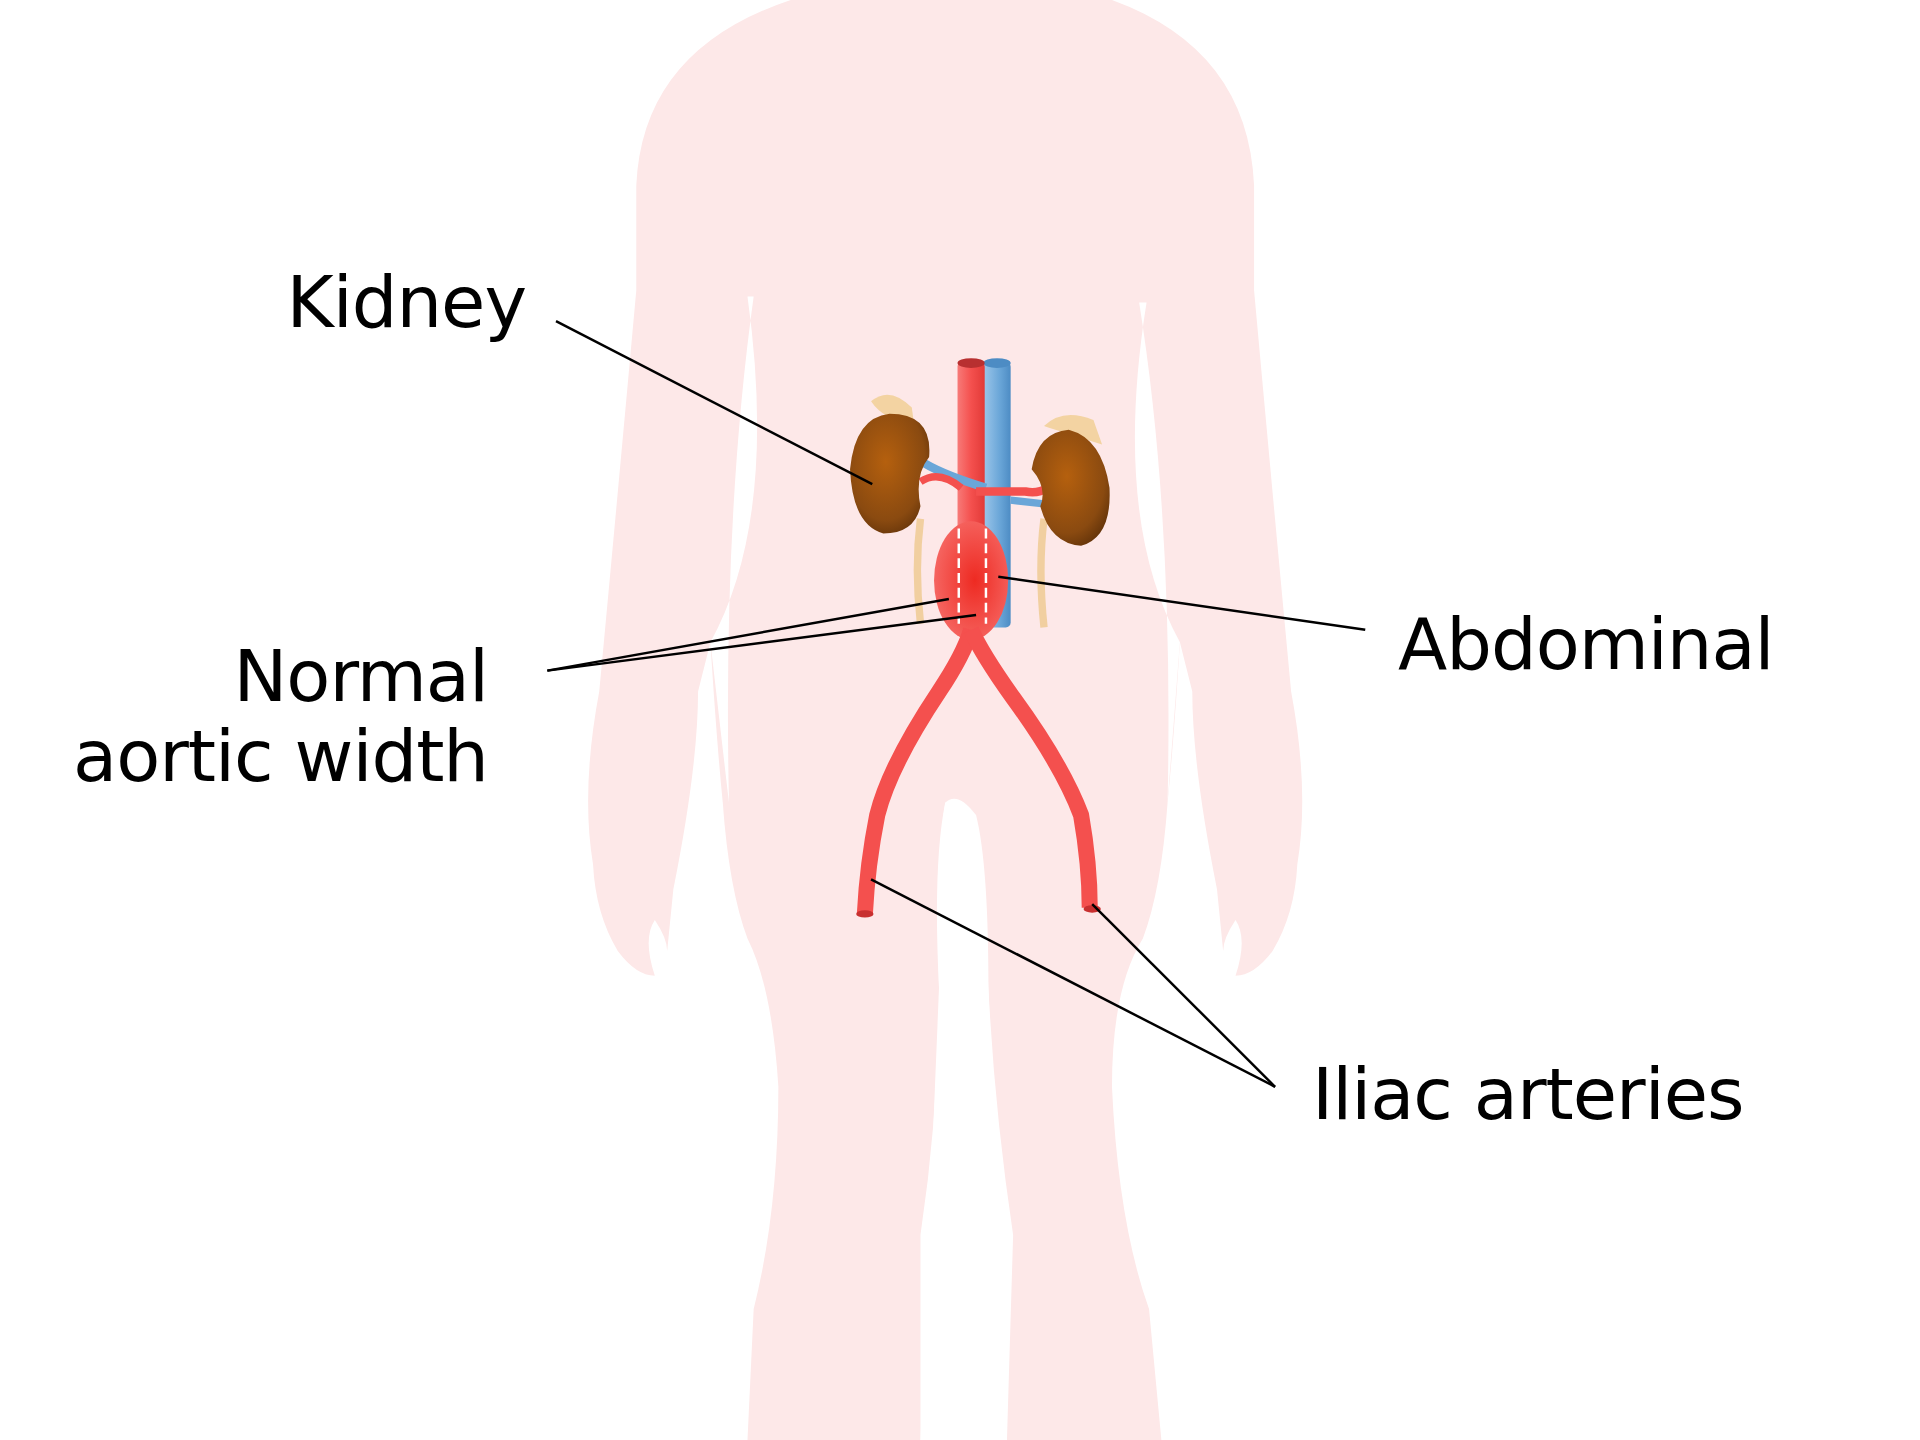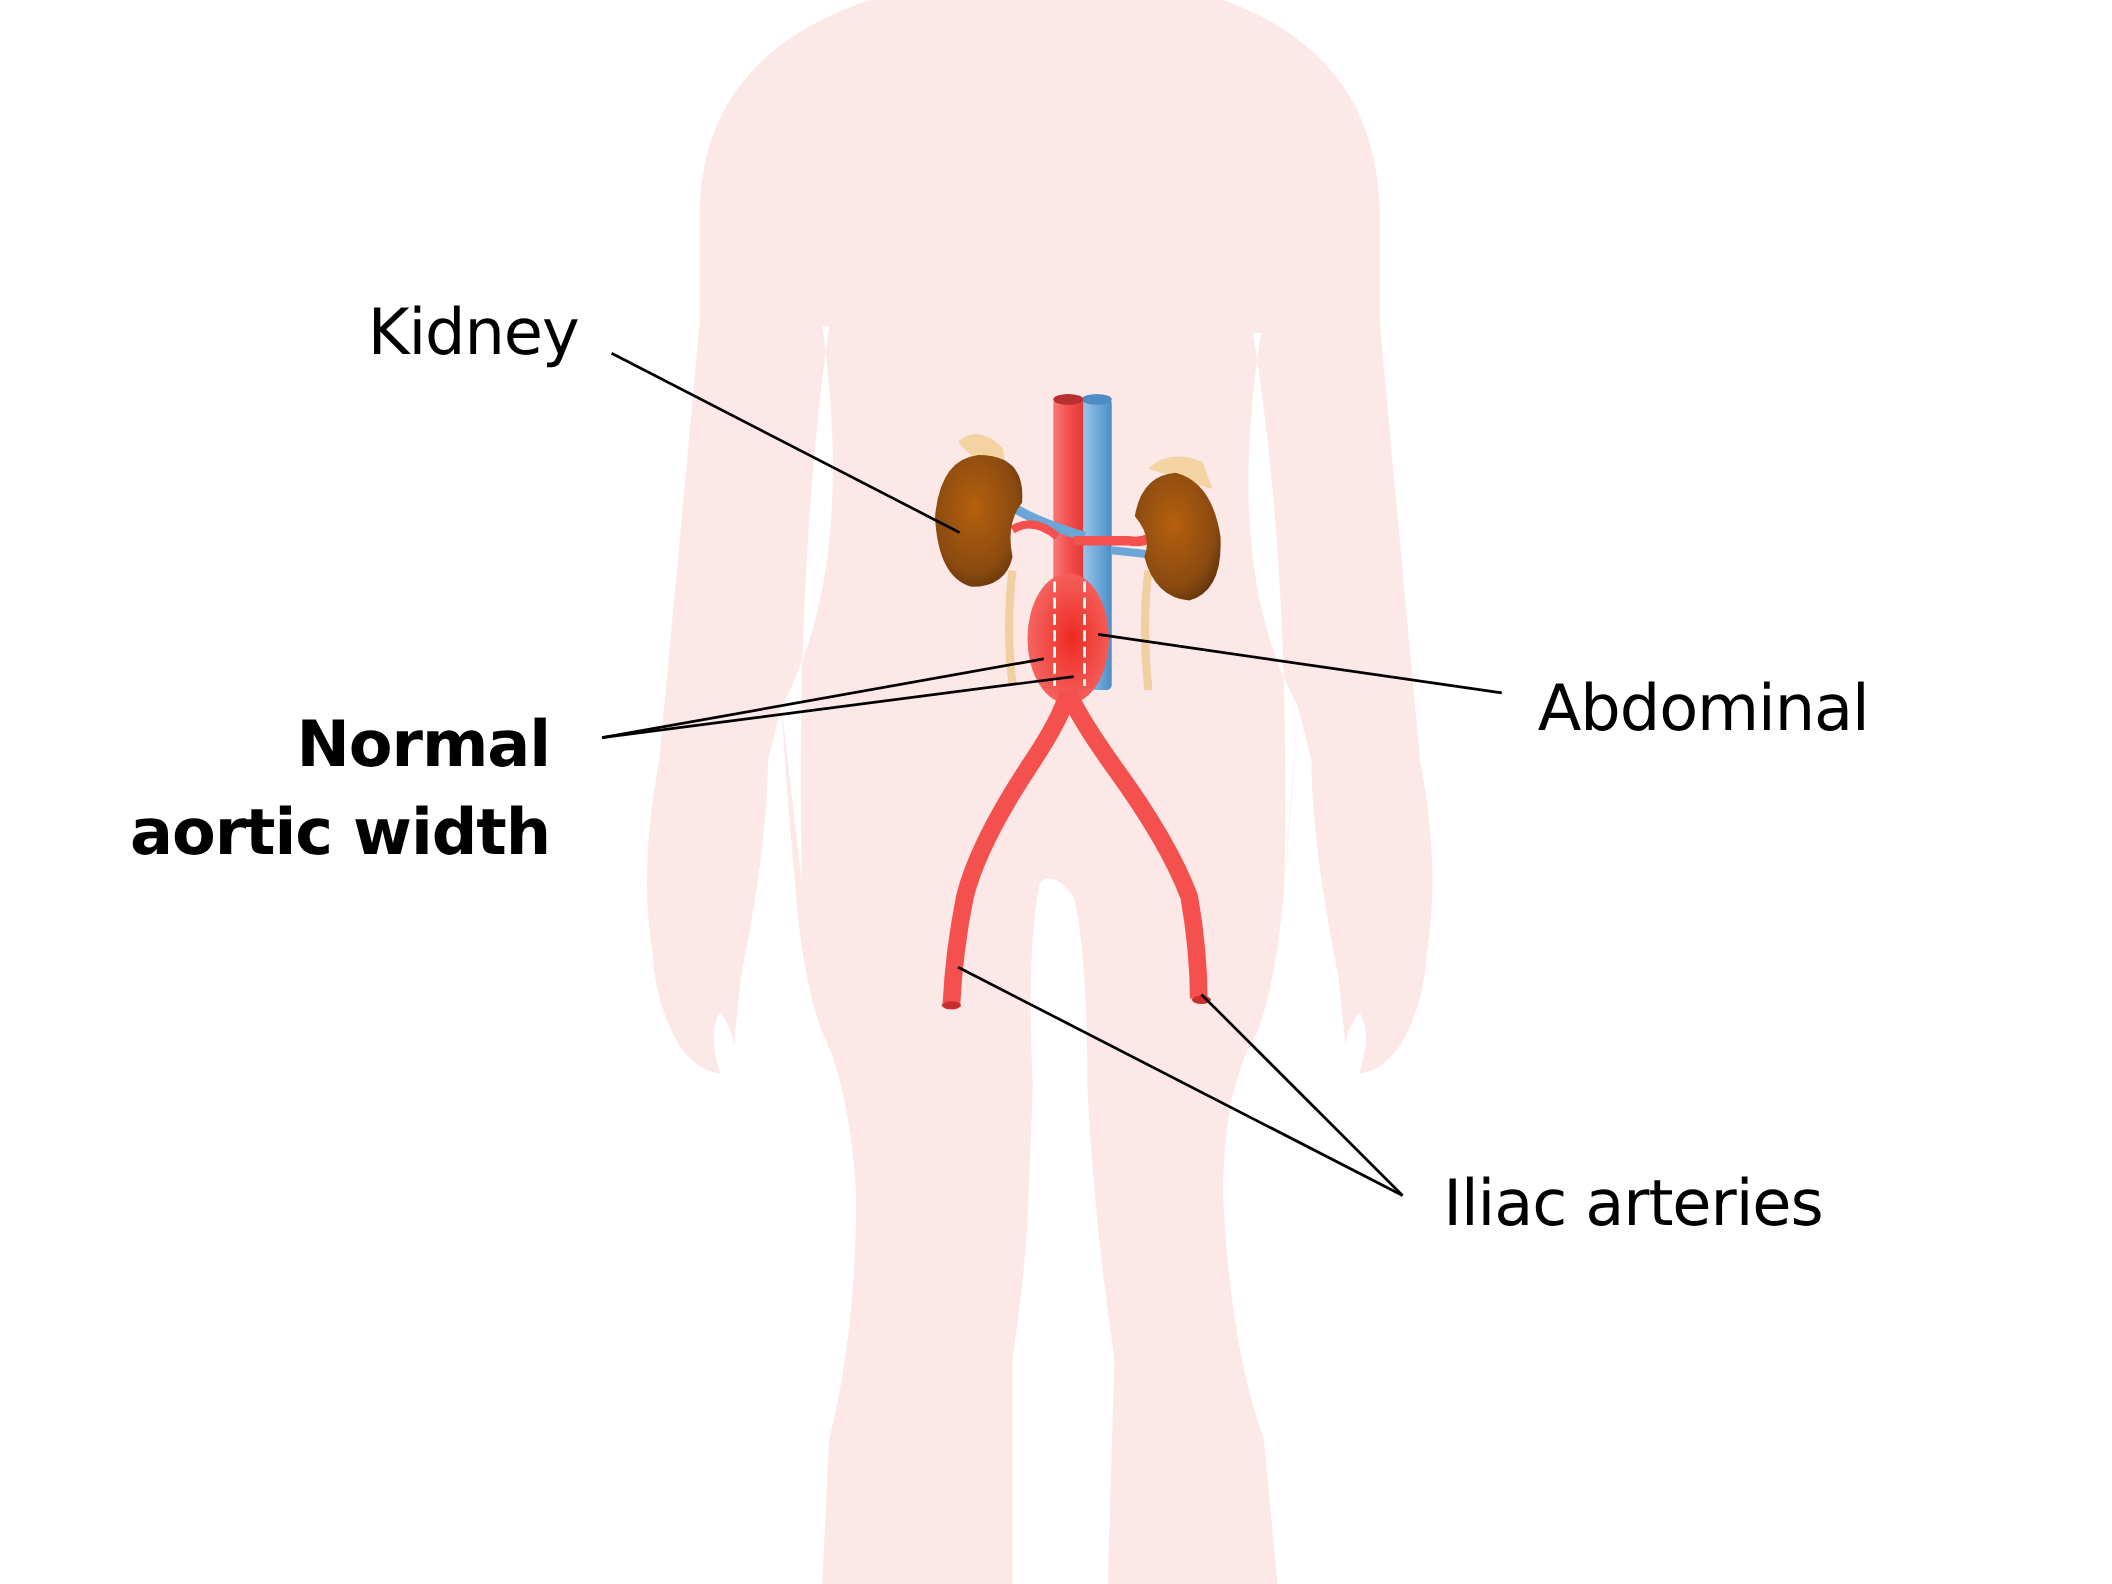--- a/index.html
+++ b/index.html
@@ -1,18 +1,18 @@
 <!DOCTYPE html>
 <html><head>
 <meta charset="utf-8">
 <style>
   html, body { margin:0; padding:0; background:#ffffff; }
   body { width:1920px; height:1440px; overflow:hidden; position:relative; font-family:"DejaVu Sans", "Liberation Sans", sans-serif; }
   #figure { position:absolute; left:0; top:0; width:1920px; height:1440px; }
-  .label { position:absolute; color:#000; font-size:58px; line-height:80px; letter-spacing:-1px; white-space:nowrap; }
+  .label { position:absolute; color:#000; font-size:72px; line-height:80px; letter-spacing:-1px; white-space:nowrap; }
   .right { text-align:right; }
 </style>
 </head>
 <body>
 
 <svg id="figure" viewBox="0 0 1554 1166" preserveAspectRatio="none" xmlns="http://www.w3.org/2000/svg">
   <defs>
     <linearGradient id="artG" x1="0" x2="1">
       <stop offset="0" stop-color="#f77a78"></stop>
         <stop offset="0.5" stop-color="#f4504e"></stop>
@@ -82,21 +82,21 @@
     <line x1="443" y1="543" x2="768" y2="485"></line>
     <line x1="443" y1="543" x2="790" y2="498"></line>
     <line x1="808" y1="467" x2="1105" y2="510"></line>
     <line x1="705" y1="712" x2="1032" y2="880"></line>
     <line x1="884" y1="732" x2="1032" y2="880"></line>
   </g>
 </svg>
 
 <div class="label right" style="left:230px; top:262px; width:296px;">Kidney</div>
 
-<div class="label right" style="left:60px; top:636px; width:440px;font-weight:bold;">
+<div class="label right" style="left:48px; top:636px; width:440px;">
   <div>Normal</div>
   <div>aortic width</div>
 </div>
 
 <div class="label" style="left:1398px; top:604px;">
   <div>Abdominal</div>
 </div>
 
 <div class="label" style="left:1312px; top:1054px;">Iliac arteries</div>
 

